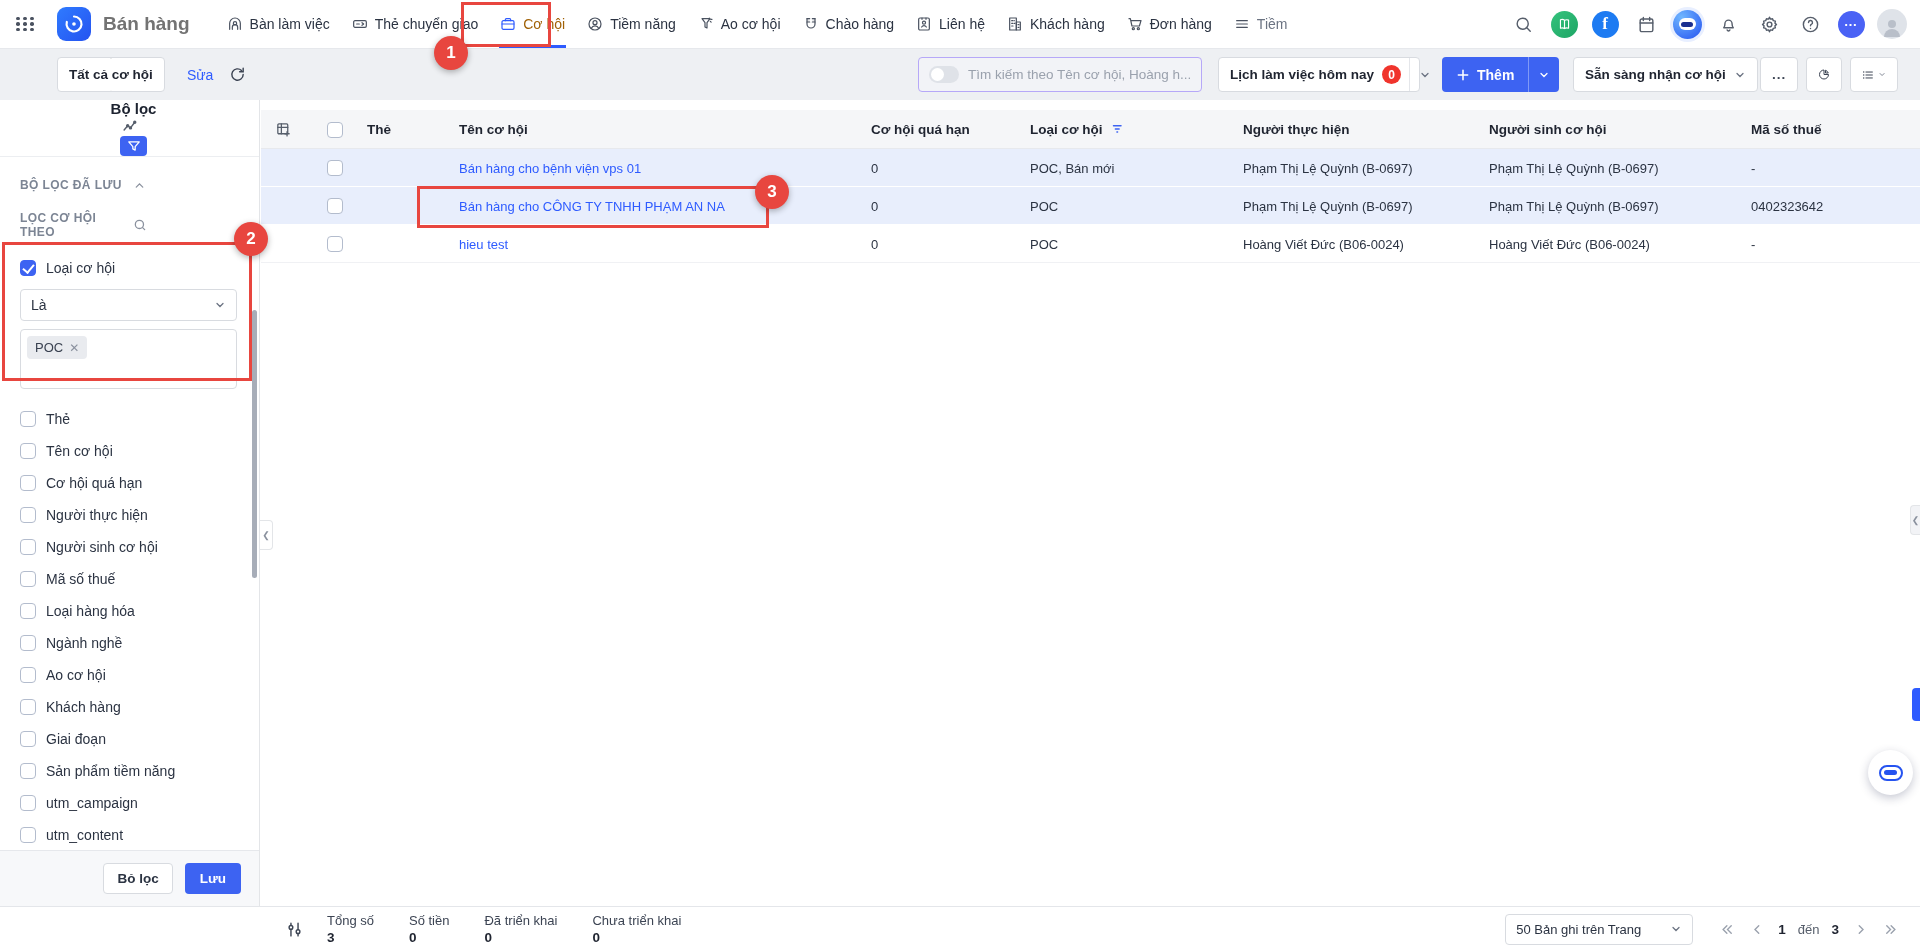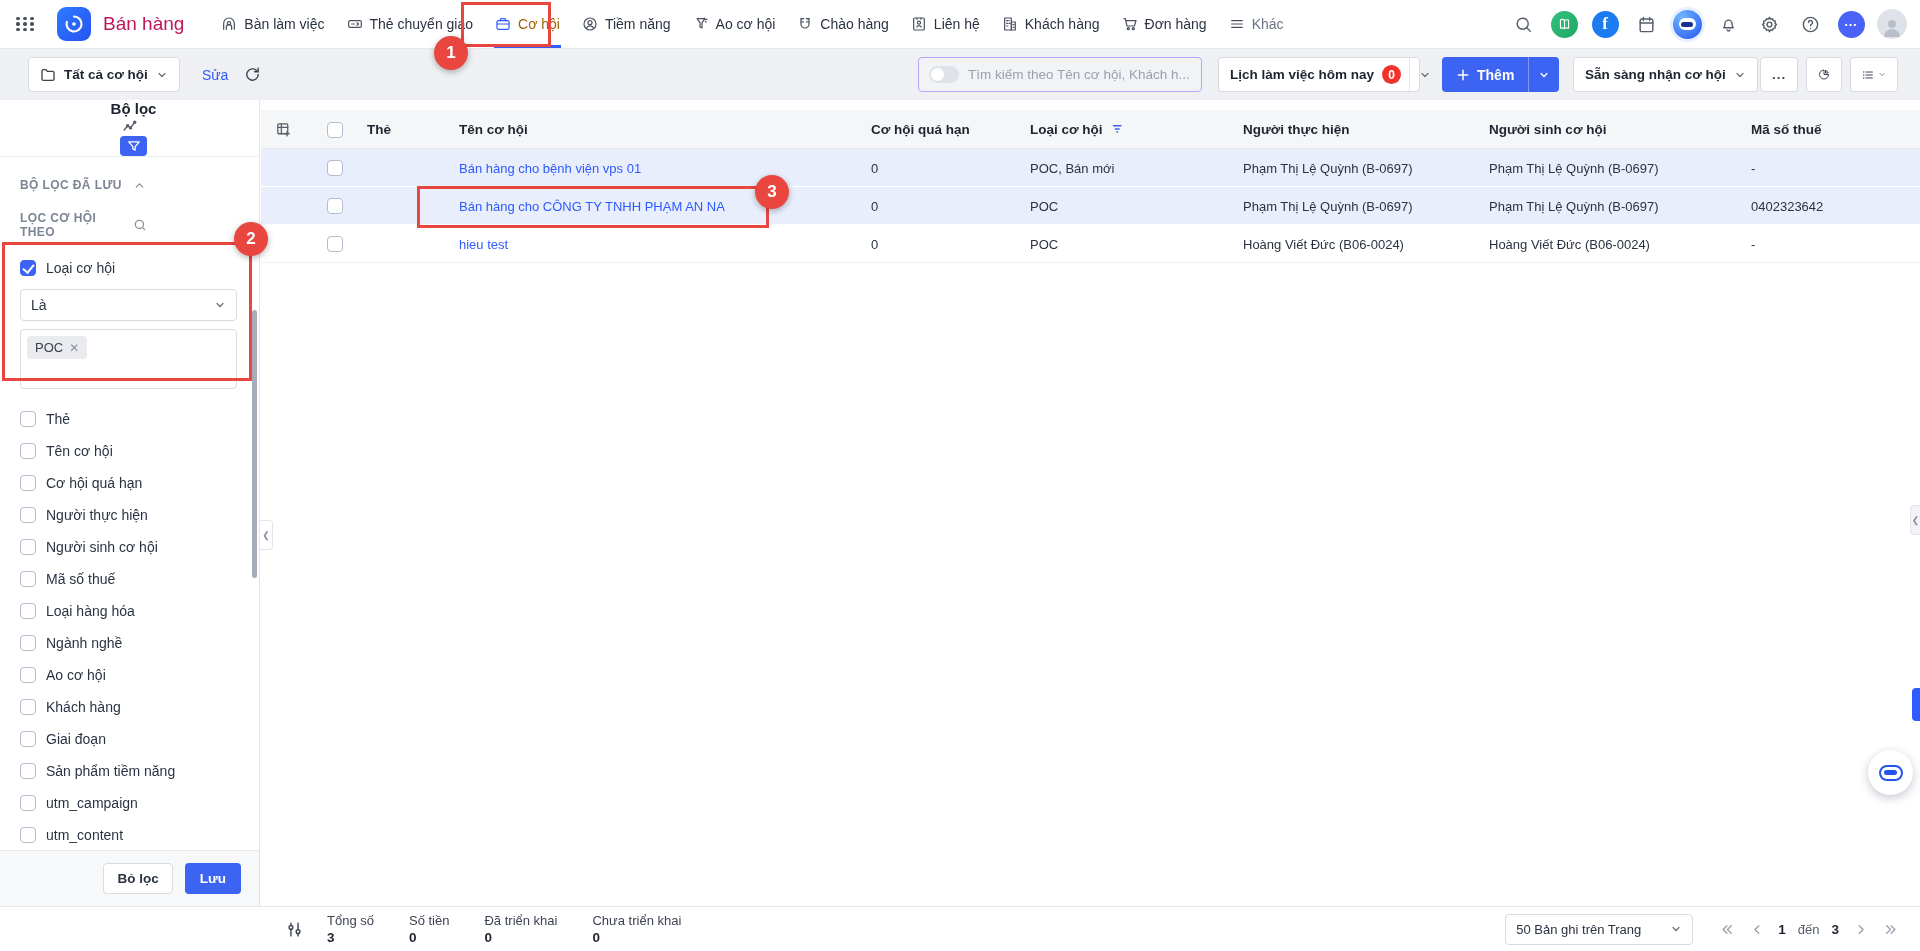--- a/index.html
+++ b/index.html
@@ -5,21 +5,21 @@
   * { margin:0; padding:0; box-sizing:border-box; }
   html,body { width:1920px; height:951px; font-family:"Liberation Sans",sans-serif; background:#fff; overflow:hidden; }
   body { position:relative; color:#2b3342; }
   svg { display:block; }
 
   
   .topbar { position:absolute; top:0; left:0; right:0; height:49px; background:#fff; border-bottom:1px solid #e6e8ec; display:flex; align-items:center; z-index:10; }
   .waffle { display:grid; grid-template-columns:repeat(3,5px); grid-gap:2px; margin-left:16px; cursor:pointer; }
   .waffle i { width:3.5px; height:3.5px; border-radius:50%; background:#4a5260; }
   .logo { width:34px; height:34px; border-radius:9px; margin-left:22px; background:linear-gradient(135deg,#2f7bff,#2553f0); display:flex; align-items:center; justify-content:center; }
-  .app-title { font-size:19px; font-weight:normal; color:#be185d; margin:0 26px 0 12px; white-space:nowrap; }
+  .app-title { font-size:19px; font-weight:bold; color:#737373; margin:0 26px 0 12px; white-space:nowrap; }
   .nav { display:flex; align-items:center; height:100%; }
   .nav-item { display:flex; align-items:center; gap:7px; padding:0 11px; height:100%; font-size:14px; color:#2b3342; cursor:pointer; position:relative; white-space:nowrap; }
   .nav-item .nicon { color:#4a5260; display:flex; }
   .nav-item.active { color:#a16207; }
   .nav-item.active .nicon { color:#2e5bff; }
   .nav-item.active::after { content:""; position:absolute; left:10px; right:10px; bottom:0; height:3px; background:#2e5bff; }
   .nav-item.muted { color:#6b7382; }
   .top-icons { margin-left:auto; display:flex; align-items:center; gap:9px; margin-right:12px; }
   .tico { width:32px; height:32px; display:flex; align-items:center; justify-content:center; cursor:pointer; color:#565e6b; }
   .badge-circle { width:27px; height:27px; border-radius:50%; display:flex; align-items:center; justify-content:center; color:#fff; font-weight:bold; }
@@ -27,21 +27,21 @@
   .c-fb { background:#1d7bf2; font-size:17px; font-family:"Liberation Serif",serif; }
   .c-chat { background:#4a62f5; letter-spacing:1px; font-size:13px; }
   .bot-face { width:29px; height:29px; border-radius:50%; background:radial-gradient(circle at 30% 25%,#6fb6ff,#2553f0); display:flex; align-items:center; justify-content:center; box-shadow:0 0 0 3px #e8efff; }
   .bot-head { width:17px; height:12px; border-radius:6px; background:#fff; position:relative; }
   .bot-head::before { content:""; position:absolute; left:2.5px; top:3.5px; width:12px; height:5px; border-radius:3px; background:#1a2f8f; }
   .avatar { width:30px; height:30px; border-radius:50%; background:#dfe3e9; display:flex; align-items:flex-end; justify-content:center; overflow:hidden; }
 
   
   .toolbar { position:absolute; top:49px; left:0; right:0; height:51px; background:#eef0f3; display:flex; align-items:center; z-index:5; }
   .btn { display:inline-flex; align-items:center; gap:8px; background:#fff; border:1px solid #d8dbe0; border-radius:4px; height:35px; padding:0 11px; font-size:13.5px; color:#1f2430; cursor:pointer; white-space:nowrap; }
-  .view-btn { margin-left:28px; font-weight:bold; }
+  .view-btn { margin-left:57px; font-weight:bold;flex-direction:column; }
   .link-edit { color:#2e5bff; font-size:14px; margin-left:22px; cursor:pointer; }
   .refresh { margin-left:16px; color:#3c4453; cursor:pointer; display:flex; }
   .search-wrap { position:absolute; left:918px; top:8px; width:284px; height:35px; background:#f2f3f7; border:1px solid #b6a8f8; border-radius:4px; display:flex; align-items:center; padding:0 10px; gap:9px; }
   .toggle { width:30px; height:17px; border-radius:9px; background:#dfe2e8; position:relative; flex:none; cursor:pointer; }
   .toggle::after { content:""; position:absolute; left:2px; top:2px; width:13px; height:13px; border-radius:50%; background:#fff; }
   .search-ph { color:#9aa1ad; font-size:13.5px; overflow:hidden; white-space:nowrap; }
   .sched-btn { position:absolute; left:1218px; top:8px; width:202px; justify-content:space-between; padding-right:0; }
   .sched-badge { width:19px; height:19px; border-radius:50%; background:#f0342c; color:#fff; font-size:12px; font-weight:bold; display:flex; align-items:center; justify-content:center; }
   .sched-chev { border-left:1px solid #e4e6ea; height:100%; display:flex; align-items:center; padding:0 9px; color:#6b7382; }
   .add-btn { position:absolute; left:1442px; top:8px; height:35px; display:flex; background:#3d63f2; border-radius:4px; color:#fff; cursor:pointer; }
@@ -221,21 +221,21 @@
           </svg>
         </span>
         <span>Đơn hàng</span>
       </div>
       <div class="nav-item muted">
         <span class="nicon">
           <svg width="16" height="16" viewBox="0 0 24 24" fill="none" stroke="currentColor" stroke-width="1.8" stroke-linecap="round" stroke-linejoin="round">
             <path d="M4 7h16M4 12h16M4 17h16"></path>
           </svg>
         </span>
-        <span>Khác</span>
+        <span>Tiềm</span>
       </div>
     </div>
   <div class="top-icons" id="topIcons">
       <span class="tico">
         <svg width="19" height="19" viewBox="0 0 24 24" fill="none" stroke="currentColor" stroke-width="1.8" stroke-linecap="round" stroke-linejoin="round">
           <circle cx="11" cy="11" r="7"></circle>
           <path d="M20.5 20.5l-4-4"></path>
         </svg>
       </span>
       <span class="tico">
@@ -305,21 +305,21 @@
   <span class="link-edit">Sửa</span>
   <span class="refresh">
     <svg width="17" height="17" viewBox="0 0 24 24" fill="none" stroke="currentColor" stroke-width="2" stroke-linecap="round">
         <path d="M20 12a8 8 0 1 1-2.3-5.6"></path>
         <path d="M20 3v5h-5"></path>
       </svg>
   </span>
 
   <div class="search-wrap">
     <span class="toggle"></span>
-    <span class="search-ph">Tìm kiếm theo Tên cơ hội, Khách h...</span>
+    <span class="search-ph">Tìm kiếm theo Tên cơ hội, Hoàng h...</span>
   </div>
 
   <div class="btn sched-btn">
     <span style="display:flex;align-items:center;gap:8px;">
       <span style="font-weight:bold;">Lịch làm việc hôm nay</span>
       <span class="sched-badge">0</span>
     </span>
     <span class="sched-chev">
       <svg width="12" height="12" viewBox="0 0 24 24" fill="none" stroke="currentColor" stroke-width="2.5" stroke-linecap="round">
           <path d="M6 9l6 6 6-6"></path>

